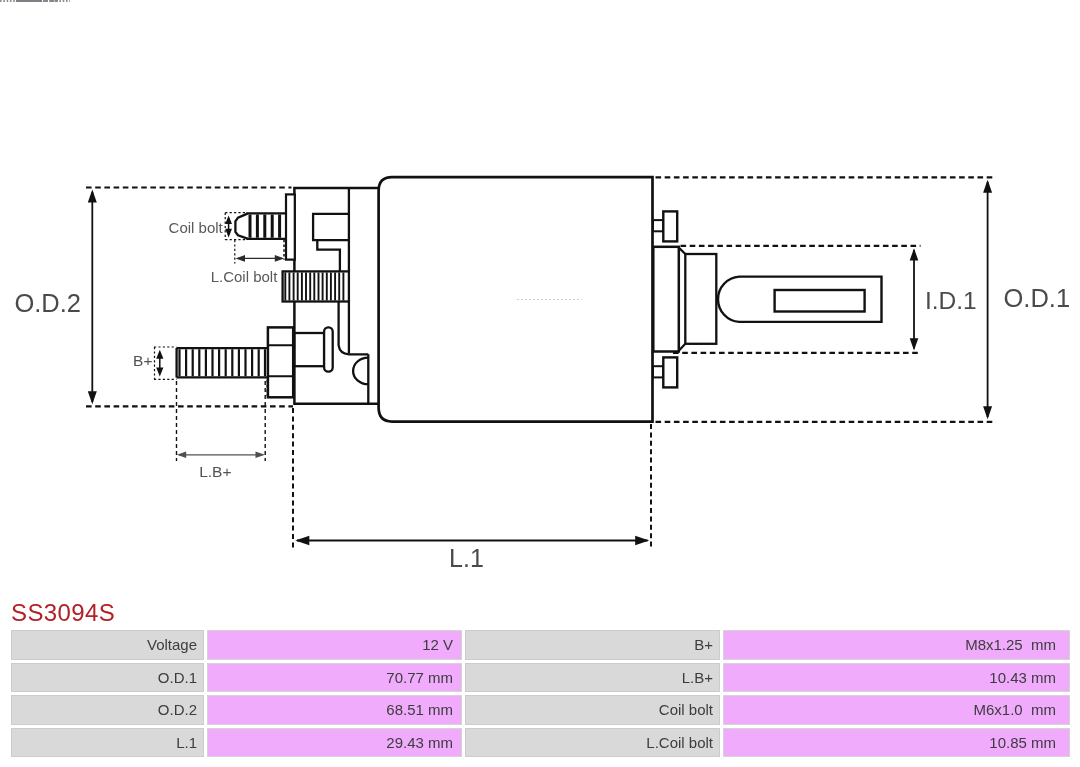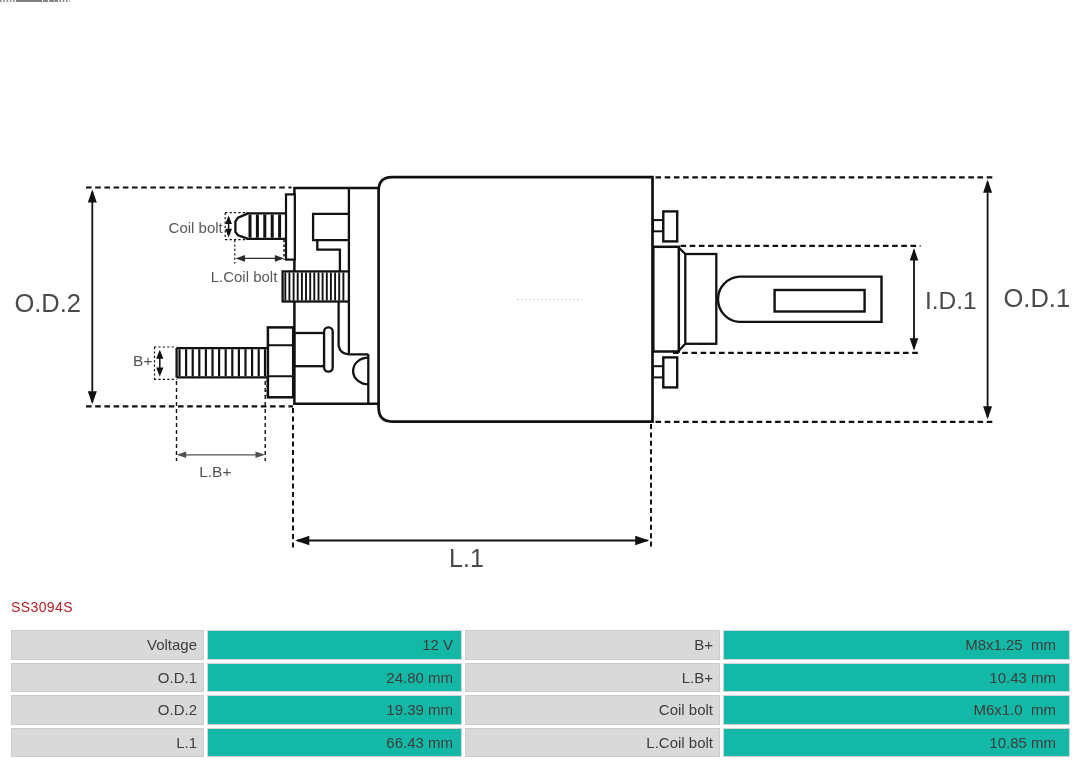--- a/index.html
+++ b/index.html
@@ -1,24 +1,24 @@
 <!DOCTYPE html>
 <html><head>
 <meta charset="utf-8">
 <style>
   html,body{margin:0;padding:0;background:#ffffff;width:1080px;height:767px;overflow:hidden;}
   body{font-family:"Liberation Sans", sans-serif;position:relative;}
   .wrap{position:absolute;left:0;top:0;width:1080px;height:767px;}
   svg text{font-family:"Liberation Sans", sans-serif;}
-  .title{position:absolute;left:11px;top:599px;font-size:14px;color:#b32025;letter-spacing:0.4px;}
+  .title{position:absolute;left:11px;top:599px;font-size:24px;color:#b32025;letter-spacing:0.4px;}
   table.spec{position:absolute;left:8px;top:627px;border-collapse:separate;border-spacing:3px;table-layout:fixed;}
   table.spec td{height:27.5px;font-size:15px;color:#3d3d3d;text-align:right;padding:0 8px 0 0;vertical-align:middle;}
   td.v4{padding-right:13px !important;}
   td.lab{background:#d9d9d9;border:1px solid #cccccc;padding-right:6px !important;}
-  td.val{background:#14b8a6;border:1px solid #d4d4d4;}
+  td.val{background:#f0abfc;border:1px solid #d4d4d4;}
 </style>
 </head>
 <body>
 <div class="wrap">
 
 <svg width="1080" height="767" viewBox="0 0 1080 767" style="position:absolute;left:0;top:0;">
 
   <g>
     <line x1="0" y1="1" x2="70" y2="1" stroke="#8a8f94" stroke-width="1.8" stroke-dasharray="1.6,1.7"></line>
     <line x1="16" y1="1" x2="42" y2="1" stroke="#74787d" stroke-width="1.8"></line>
@@ -180,31 +180,31 @@
       </colgroup>
   <tbody>
         <tr>
     <td class="lab">Voltage</td>
           <td class="val">12 V</td>
           <td class="lab">B+</td>
           <td class="val v4">M8x1.25&nbsp;&nbsp;mm</td>
   </tr>
   <tr>
     <td class="lab">O.D.1</td>
-          <td class="val">24.80 mm</td>
+          <td class="val">70.77 mm</td>
           <td class="lab">L.B+</td>
           <td class="val v4">10.43 mm</td>
   </tr>
   <tr>
     <td class="lab">O.D.2</td>
-          <td class="val">19.39 mm</td>
+          <td class="val">68.51 mm</td>
           <td class="lab">Coil bolt</td>
           <td class="val v4">M6x1.0&nbsp;&nbsp;mm</td>
   </tr>
   <tr>
     <td class="lab">L.1</td>
-          <td class="val">66.43 mm</td>
+          <td class="val">29.43 mm</td>
           <td class="lab">L.Coil bolt</td>
           <td class="val v4">10.85 mm</td>
   </tr>
 </tbody>
     </table>
 </div>
 
 </body></html>

